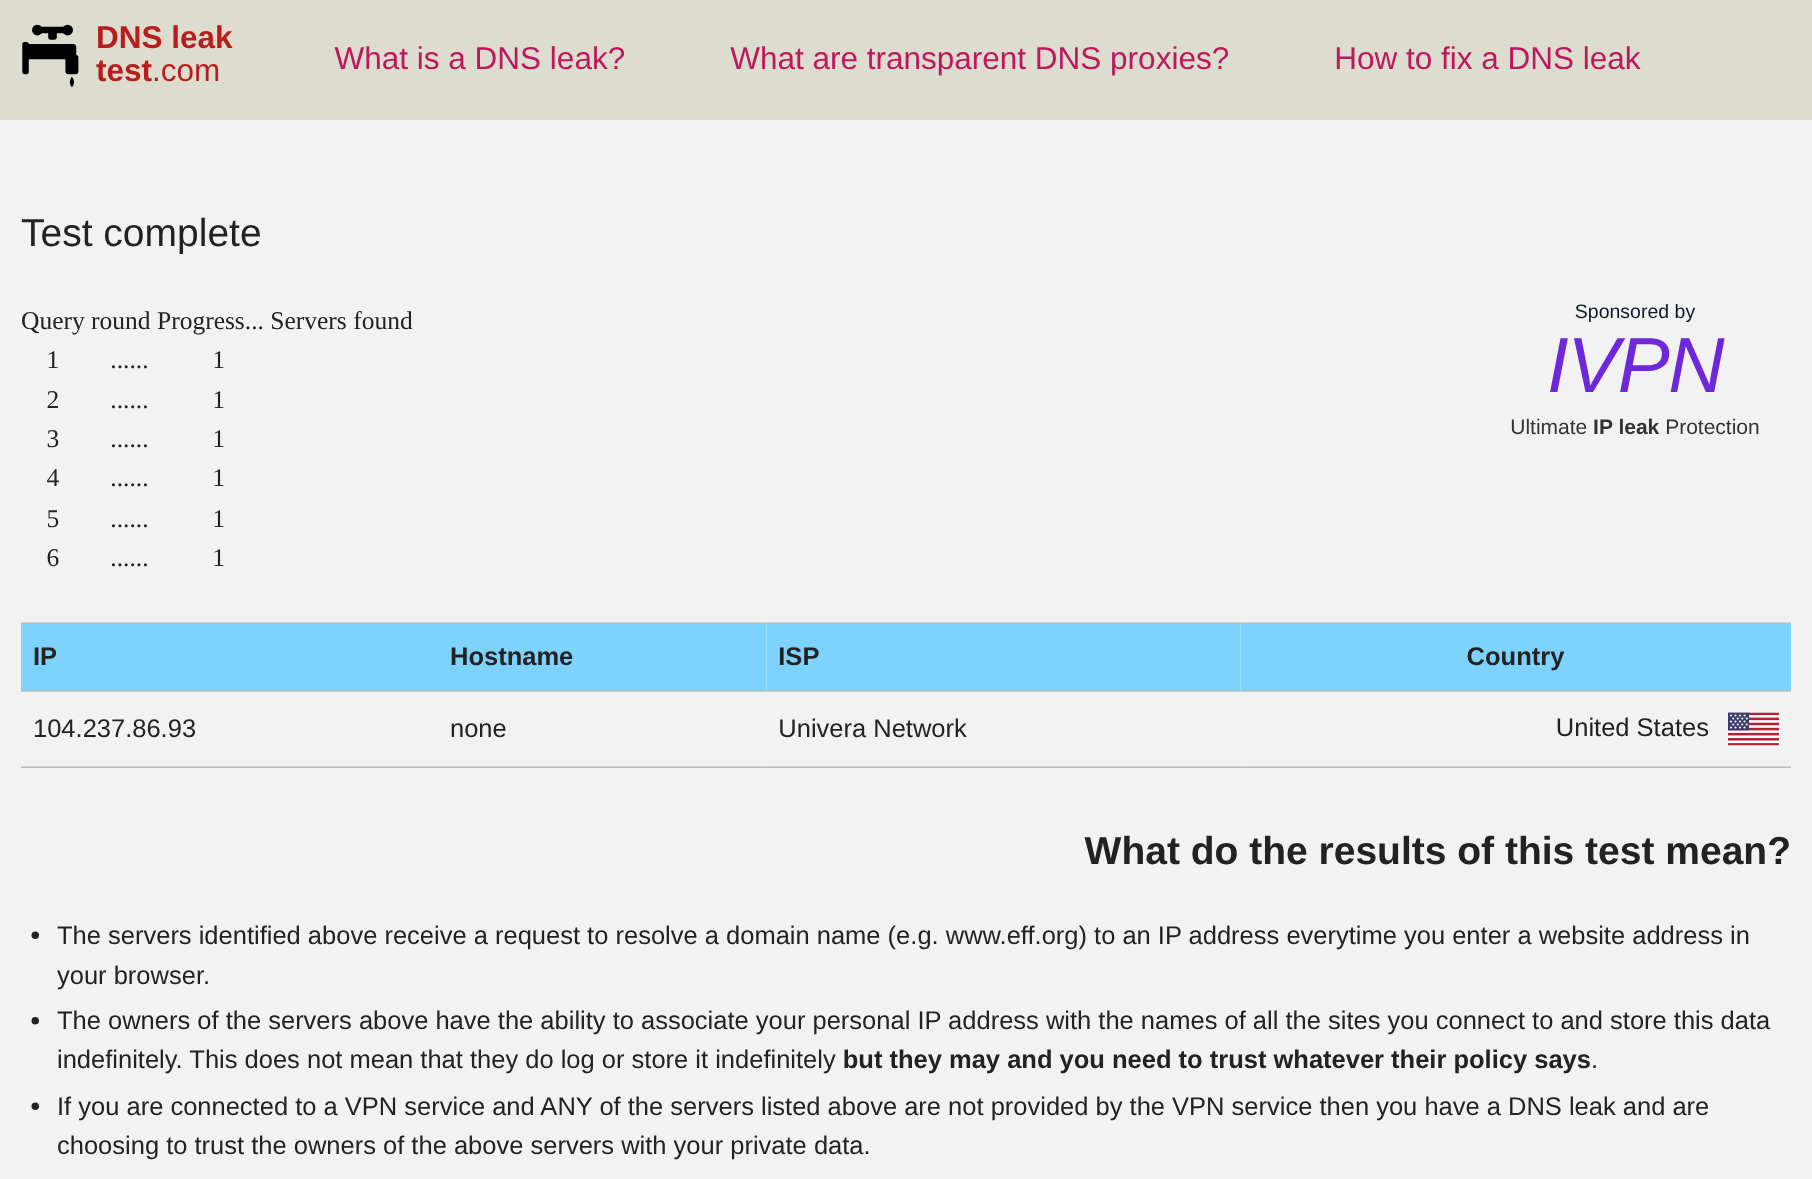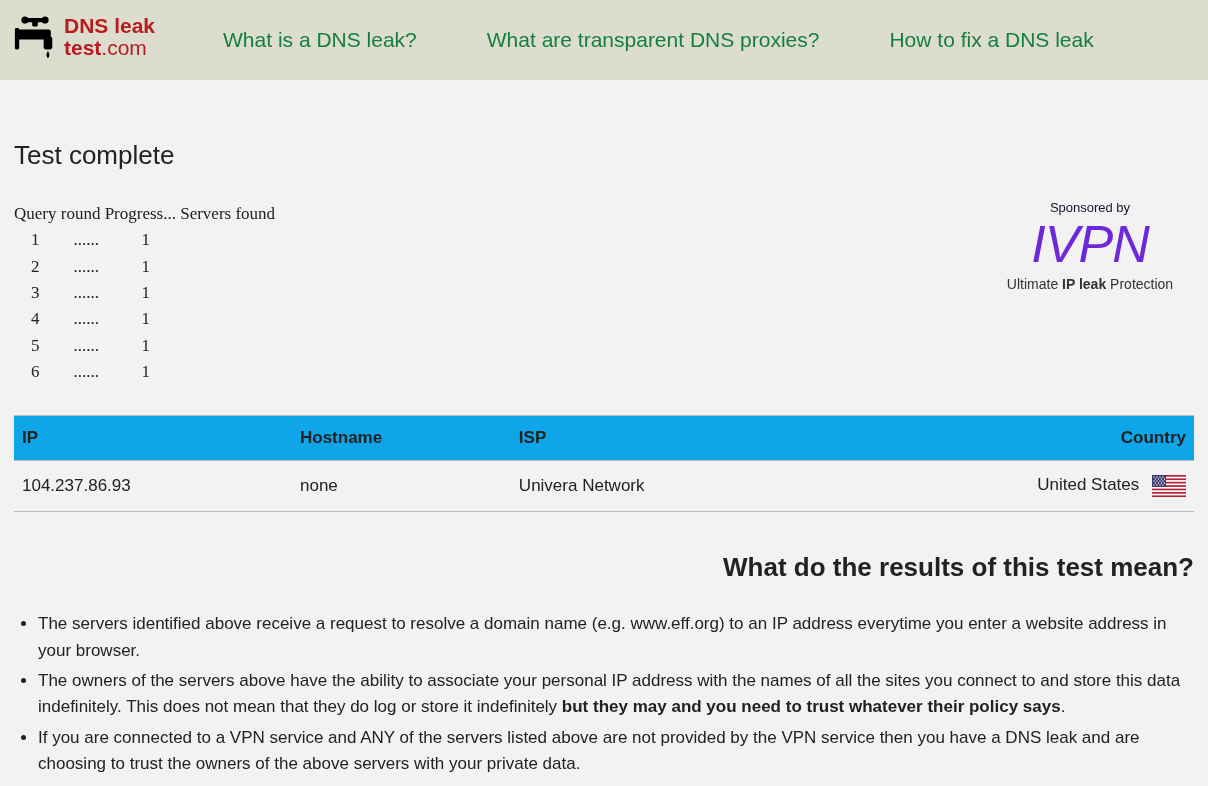--- a/index.html
+++ b/index.html
@@ -29,21 +29,21 @@
     font-weight: bold;
     line-height: 1.05;
     margin-left: 6px;
   }
   .logo-text .thin { font-weight: normal; }
   .nav {
     display: flex;
     gap: 70px;
   }
   .nav a {
-    color: #15803d;
+    color: #be185d;
     font-size: 21px;
     text-decoration: none;
     cursor: pointer;
   }
   .main {
     padding: 60px 14px 30px 14px;
     position: relative;
   }
   h2.title {
     font-size: 26px;
@@ -84,28 +84,28 @@
     color: #333;
     margin-top: 8px;
   }
   table.results {
     width: 100%;
     border-collapse: collapse;
     margin-bottom: 40px;
     font-size: 17px;
   }
   table.results thead th {
-    background: #0ea5e9;
+    background: #7dd3fc;
     border-top: 1px solid #bbb;
     border-bottom: 1px solid #bbb;
     text-align: left;
     padding: 12px 8px;
     font-weight: bold;
   }
-  table.results thead th.right { text-align: right; }
+  table.results thead th.right { text-align: center; }
   table.results tbody td {
     padding: 14px 8px;
     border-bottom: 1px solid #bbb;
   }
   table.results tbody td.right { text-align: right; }
   .flag {
     display: inline-block;
     width: 34px;
     height: 22px;
     vertical-align: middle;

